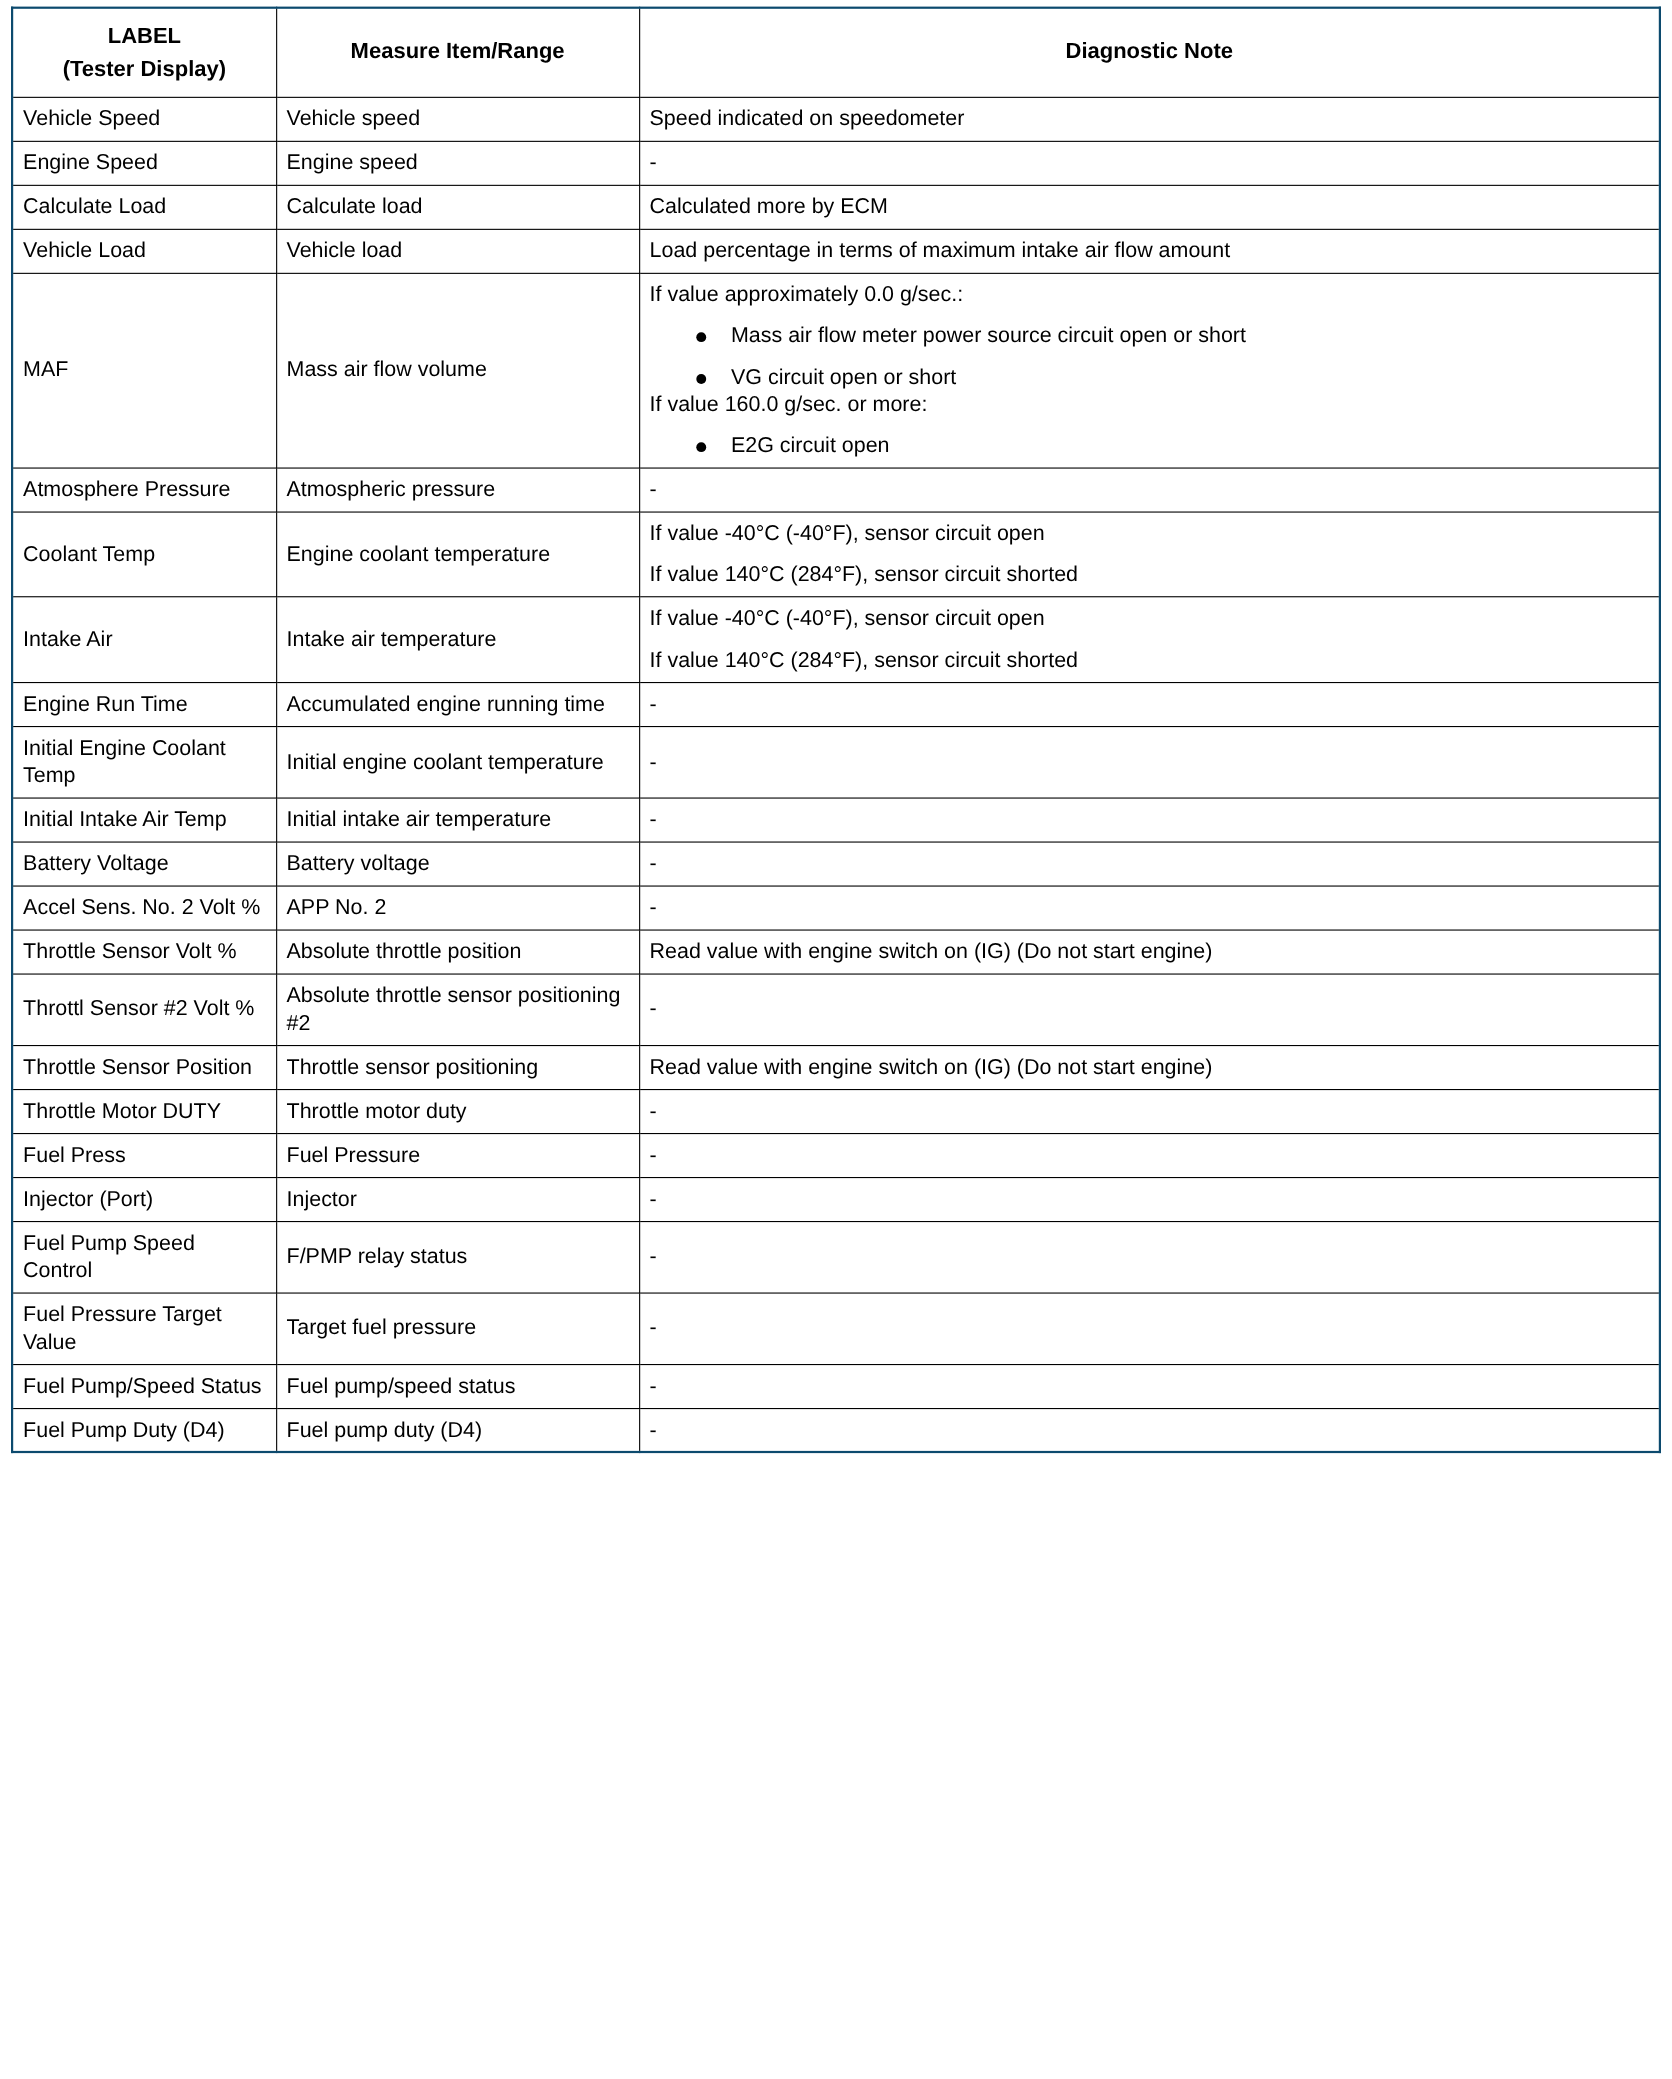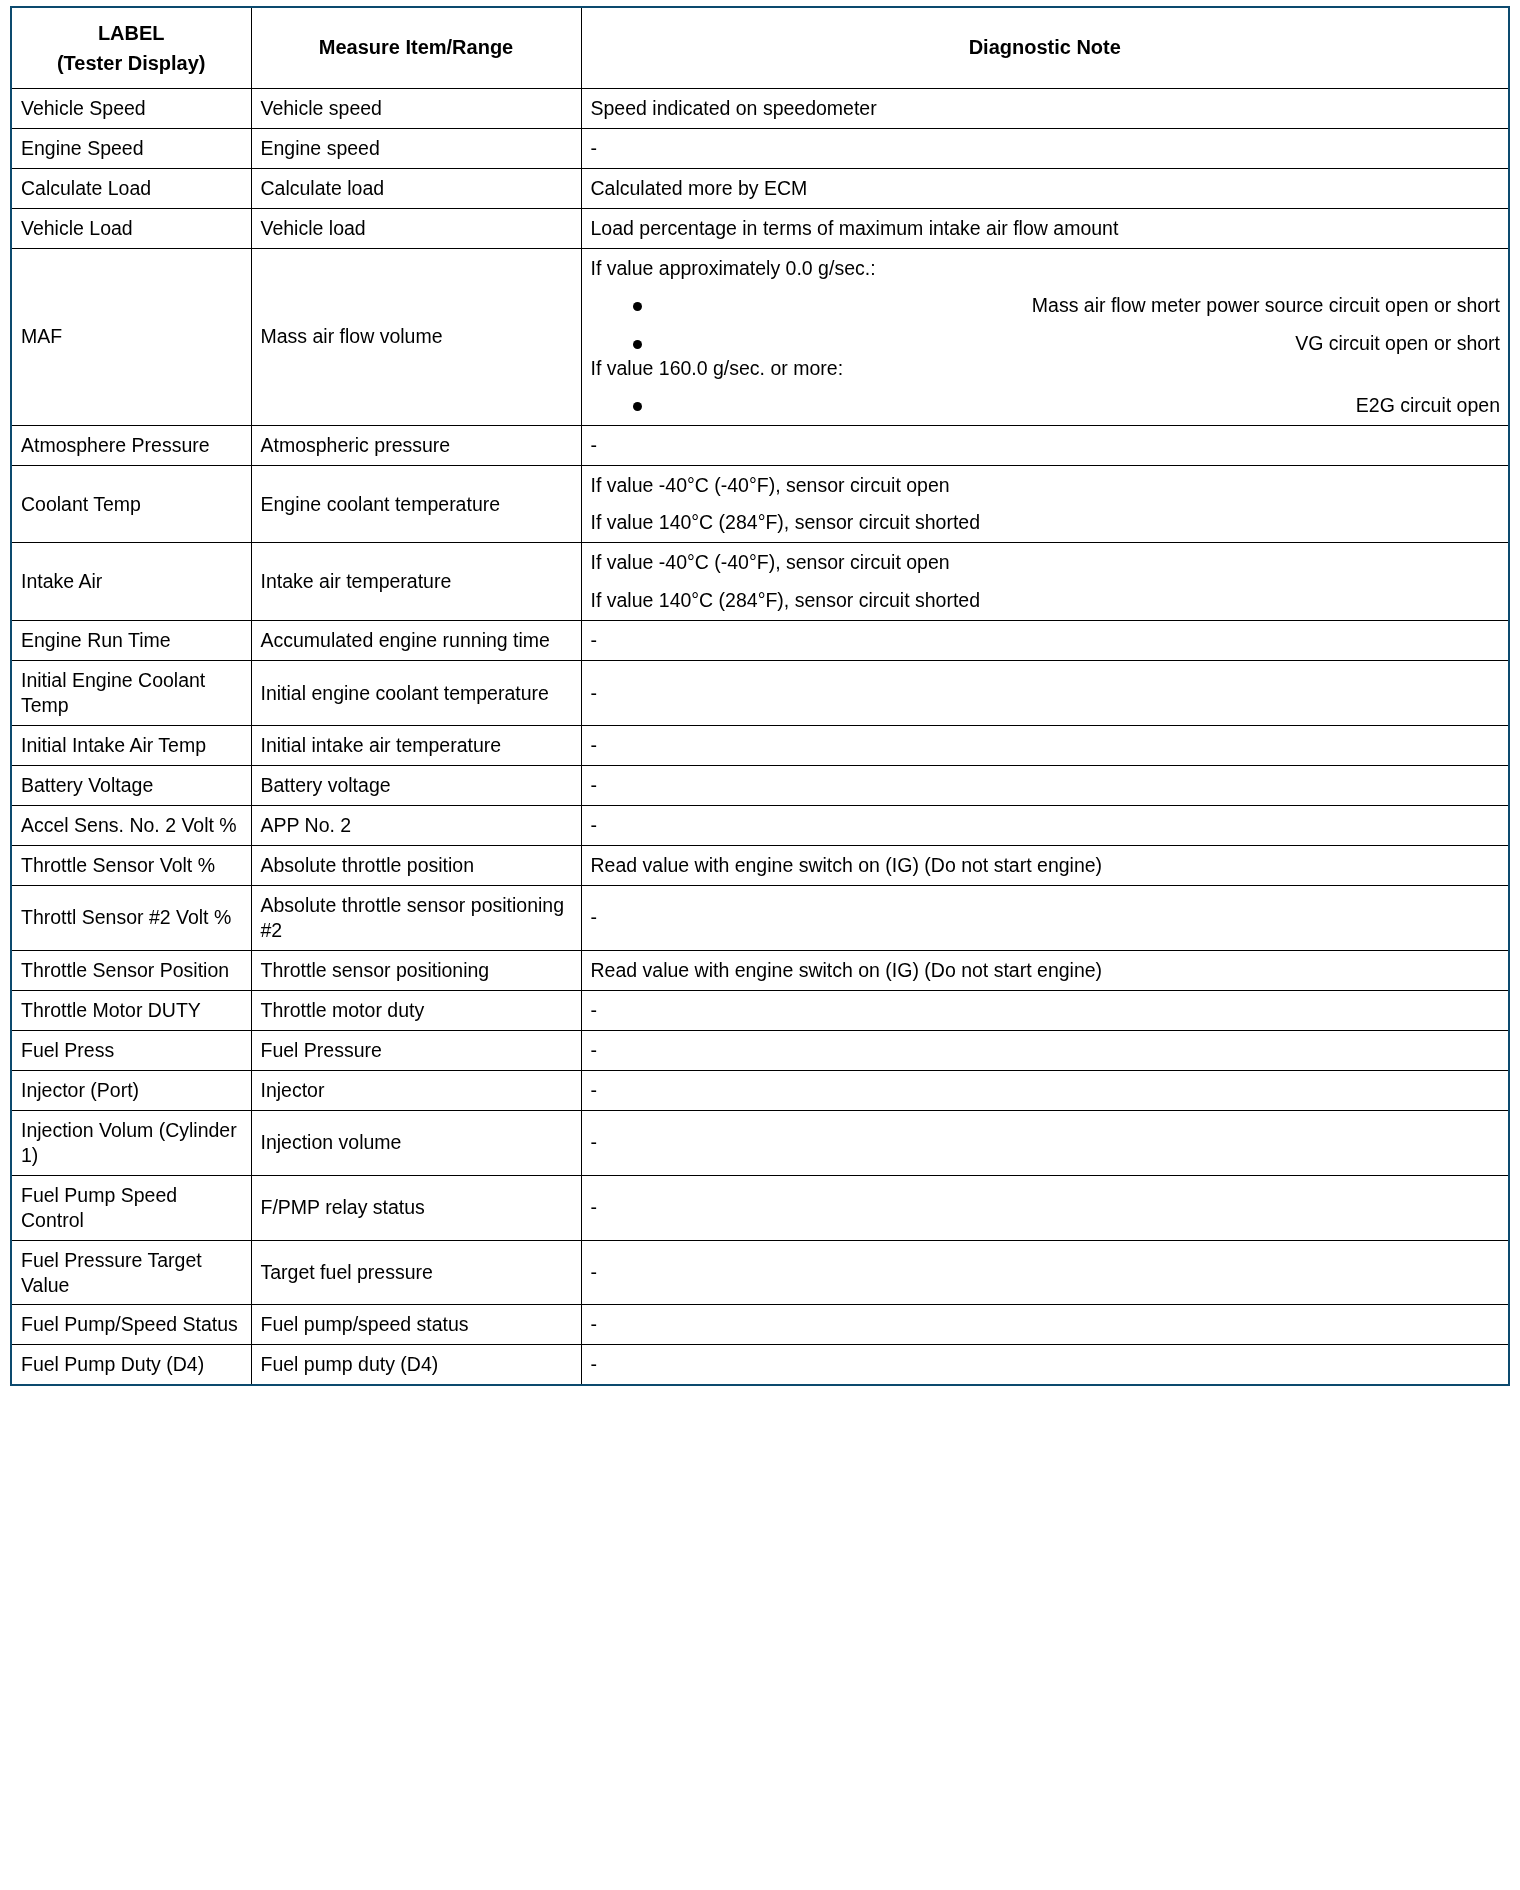--- a/index.html
+++ b/index.html
@@ -59,21 +59,20 @@
   .note-para + .note-para { margin-top: 13px; }
   ul.note-list {
     margin: 12px 0 0 0;
     padding: 0 0 0 40px;
     list-style: none;
   }
   ul.note-list li {
     position: relative;
     margin: 0 0 13px 0;
     padding-left: 34px;
-    text-align: right;
   }
   ul.note-list li:last-child { margin-bottom: 0; }
   ul.note-list li::before {
     content: "";
     position: absolute;
     left: 2px;
     top: 9px;
     width: 9px;
     height: 9px;
     background: #000;
@@ -234,25 +233,20 @@
         <td class="col-measure">Fuel Pressure</td>
         <td class="col-note">-</td>
       </tr>
 
       <tr>
         <td class="col-label">Injector (Port)</td>
         <td class="col-measure">Injector</td>
         <td class="col-note">-</td>
       </tr>
 
-      <tr>
-        <td class="col-label two-line">Injection Volum (Cylinder 1)</td>
-        <td class="col-measure">Injection volume</td>
-        <td class="col-note">-</td>
-      </tr>
 
       <tr>
         <td class="col-label two-line">Fuel Pump Speed Control</td>
         <td class="col-measure">F/PMP relay status</td>
         <td class="col-note">-</td>
       </tr>
 
       <tr>
         <td class="col-label two-line">Fuel Pressure Target Value</td>
         <td class="col-measure">Target fuel pressure</td>

